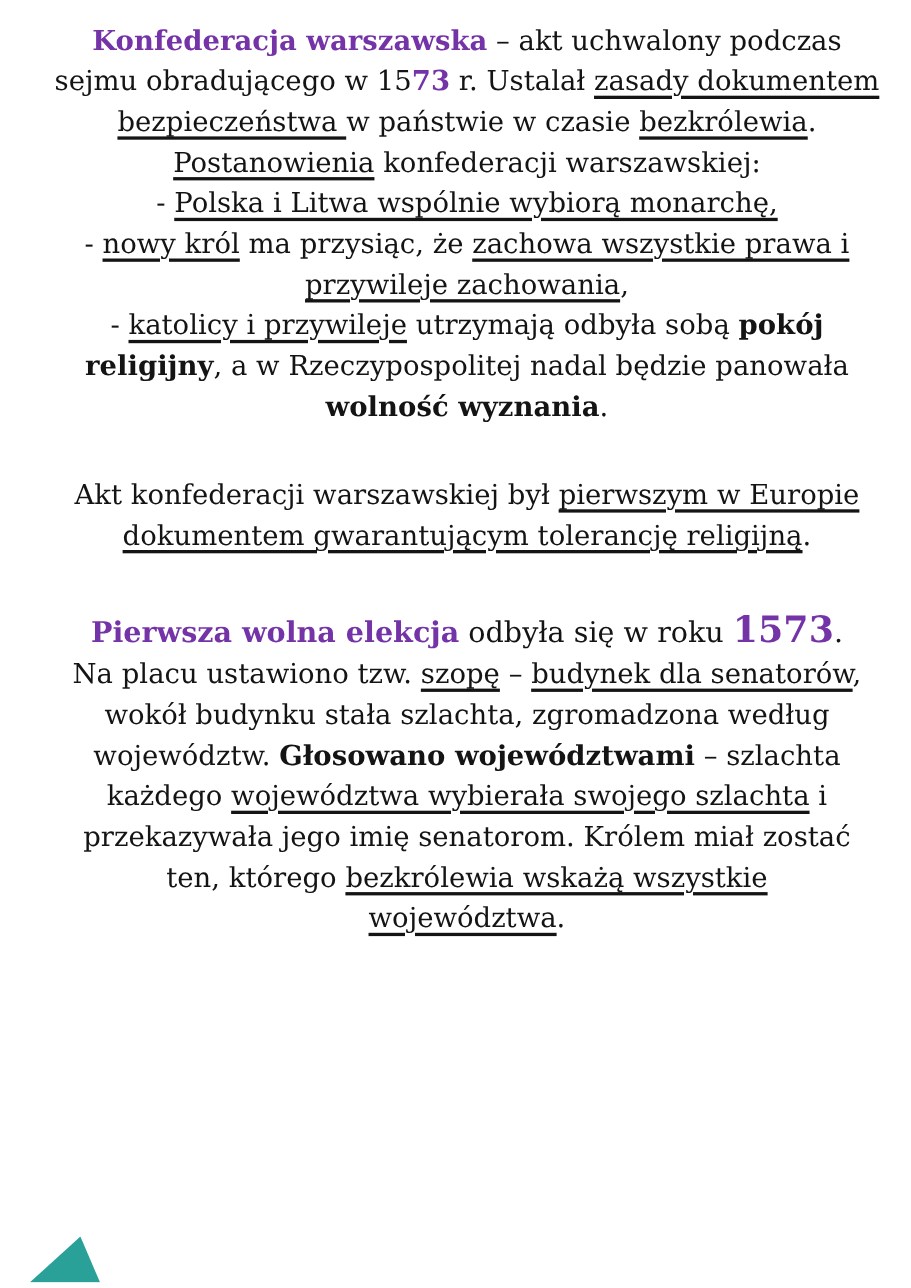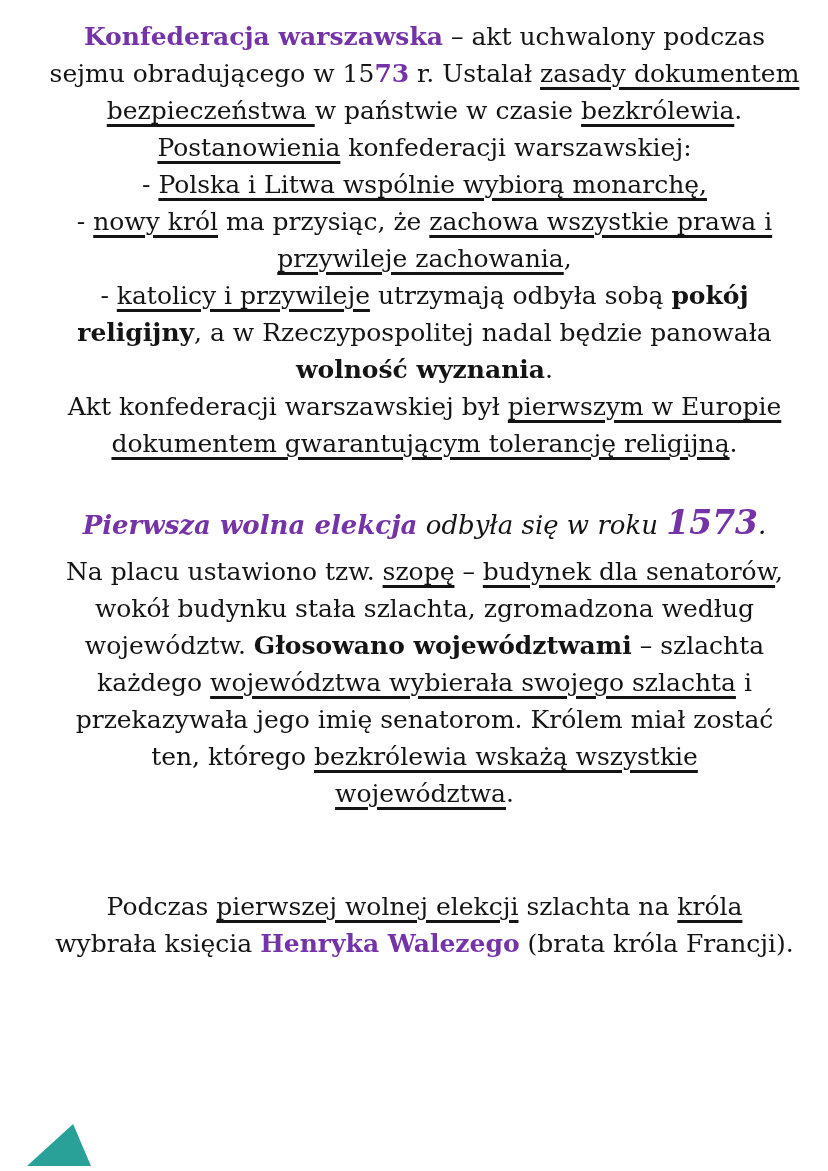--- a/index.html
+++ b/index.html
@@ -21,22 +21,22 @@
     line-height:37px;
     text-align:center;
   }
   .para span { line-height:inherit; }
   .b   { font-weight:bold; }
   .u   { text-decoration:underline;
          text-decoration-thickness:2.5px;
          text-underline-offset:5px; }
   .p   { color:var(--purple); }
   .big { font-size:33px; }
-  #para-akt     { }
-  #heading-elekcja { margin-top:33px; font-size:26px; line-height:56px;font-style:italic; }
+  #para-akt     { margin-top:43px; }
+  #heading-elekcja { margin-top:50px; font-size:26px; line-height:36px; }
   #para-szopa   { }
   #para-wybor   { margin-top:76px; }
   .corner-triangle {
     position:absolute;
     left:27px; bottom:5px;
     width:64px; height:42px;
     background:var(--teal);
     clip-path:polygon(0% 100%, 100% 100%, 72% 0%);
   }
 </style>
@@ -61,17 +61,15 @@
   <p class="para" id="heading-elekcja"><span class="b p">Pierwsza wolna elekcja</span><span> odbyła się w roku </span><span class="b p big">1573</span><span>.</span></p>
 
   <p class="para" id="para-szopa"><span>Na placu ustawiono tzw. </span><span class="u">szopę</span><span> – </span><span class="u">budynek dla senatorów</span><span>,
 wokół budynku stała szlachta, zgromadzona według
 województw. </span><span class="b">Głosowano województwami</span><span> – szlachta
 każdego </span><span class="u">województwa wybierała swojego szlachta</span><span> i
 przekazywała jego imię senatorom. Królem miał zostać
 ten, którego </span><span class="u">bezkrólewia wskażą wszystkie</span><span>
 </span><span class="u">województwa</span><span>.</span></p>
 
-  <p class="para" id="para-wybor"><span>Podczas </span><span class="u">pierwszej wolnej elekcji</span><span> szlachta na </span><span class="u">króla</span><span>
-wybrała księcia </span><span class="b p">Henryka Walezego</span><span> (brata króla Francji).</span></p>
 </div>
 
 <div class="corner-triangle"></div>
 
 </body></html>

